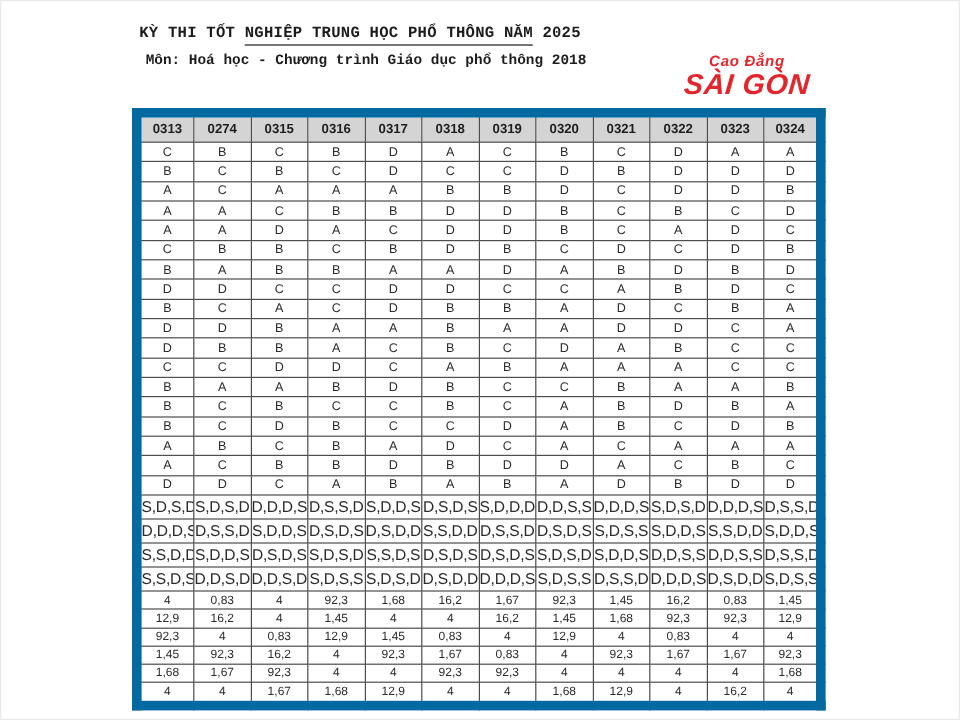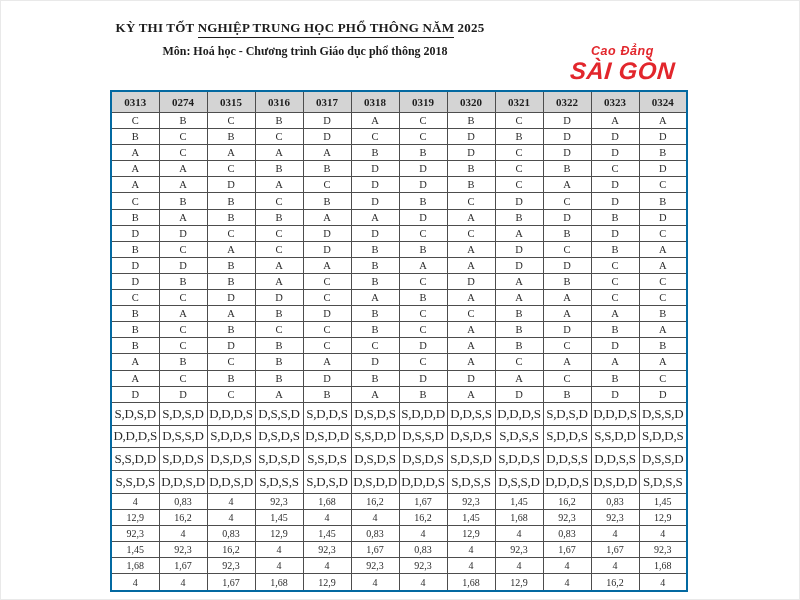--- a/index.html
+++ b/index.html
@@ -11,40 +11,39 @@
     overflow: hidden;
   }
   .page {
     position: absolute; inset: 0;
     box-shadow: inset 0 0 0 1px #e9e9e9;
   }
   
   .titles {
     position: absolute; left: 0; top: 20px; width: 600px;
     text-align: center;
-    font-family: Liberation Serif, serif;
+    font-family: Liberation Mono, monospace;
     color: #1c1c1c;
   }
   .title { font-size: 13px; font-weight: bold; letter-spacing: 0.2px; white-space: nowrap; }
   .title .u { border-bottom: 1px solid #1c1c1c; padding-bottom: 2px; }
   .subtitle { font-size: 12px; font-weight: bold; margin-top: 8px; padding-left: 10px; }
   .logo {
     position: absolute; left: 550px; top: 18px; width: 145px;
     text-align: center;
     font-style: italic; font-weight: bold;
   }
   .logo-top { font-size: 12.5px; letter-spacing: 0.6px; }
   .logo-bottom { font-size: 24px; letter-spacing: 0.5px; margin-top: -1px; transform: skewX(-5deg); }
   
   table.answers {
     position: absolute; left: 110px; top: 90px;
     width: 578px; height: 502px;
     border-collapse: collapse; table-layout: fixed;
-    border: 2px solid #0369a1;
-    font-family: Liberation Serif, serif;
+    border: 8px solid #0369a1;
   }
   .answers th, .answers td {
     border: 1px solid #4d4d4d;
     text-align: center; vertical-align: middle;
     padding: 0; overflow: hidden;
     color: #2b2b2b;
   }
   .answers th {
     height: 20px; background: #d4d4d4;
     font-size: 11px; font-weight: bold; color: #1e1e1e;

